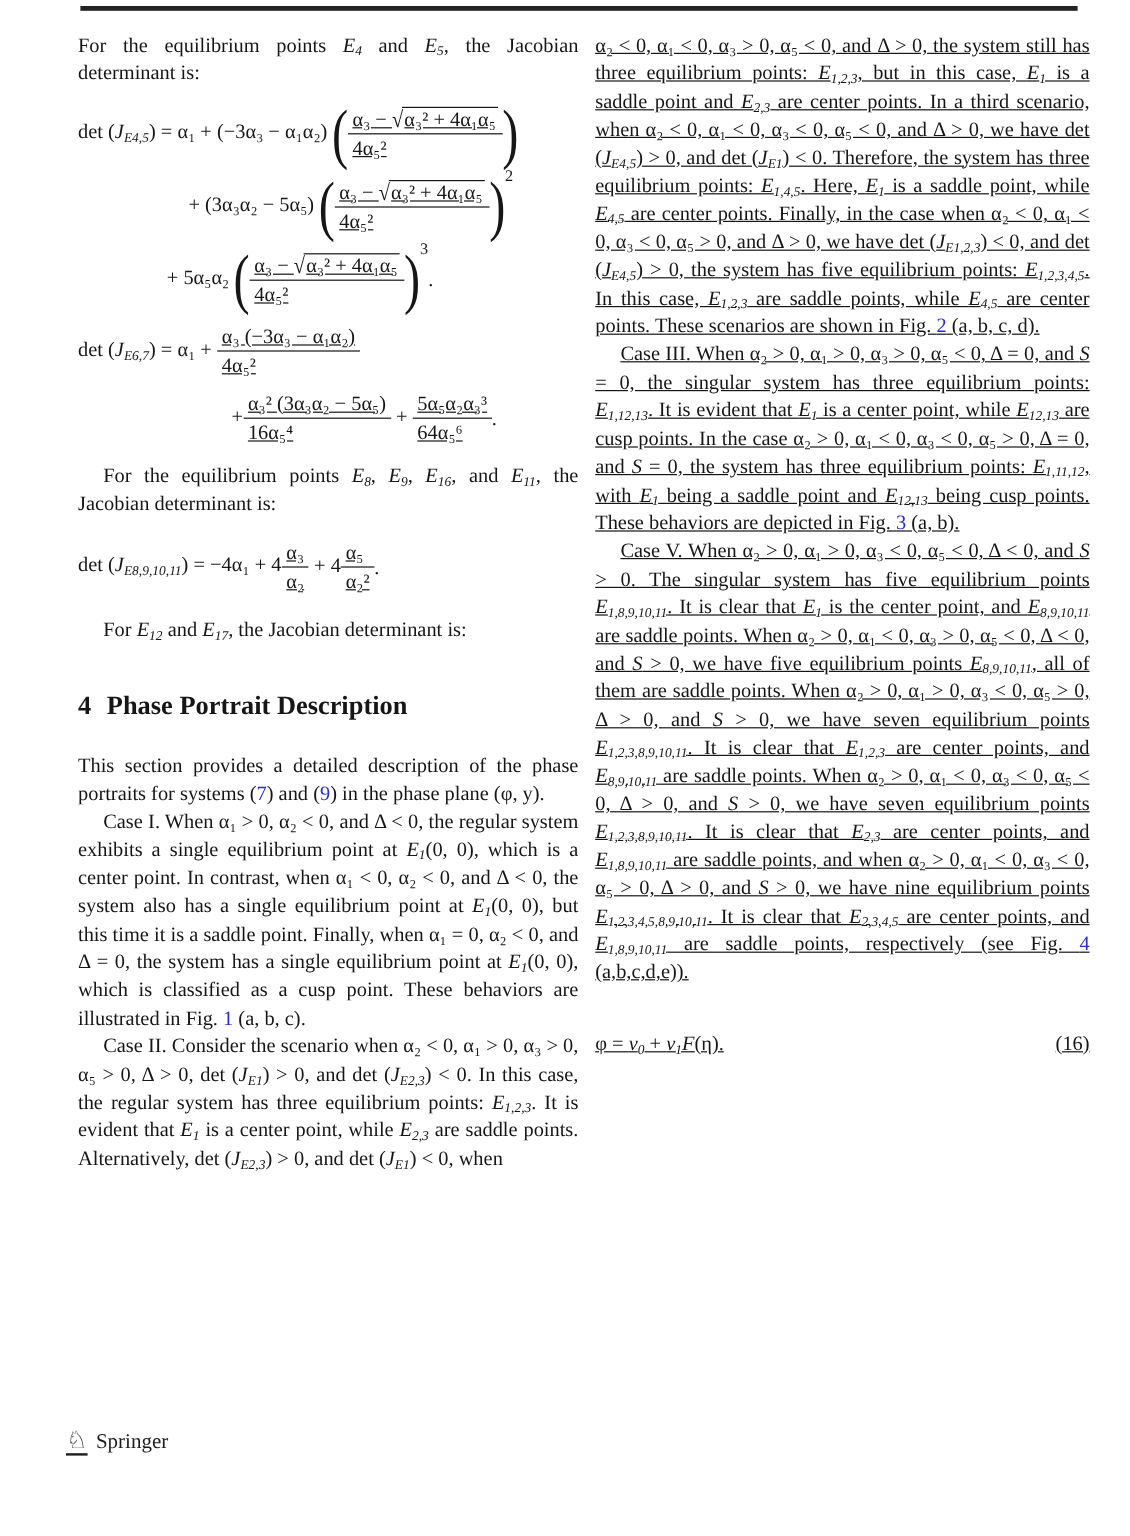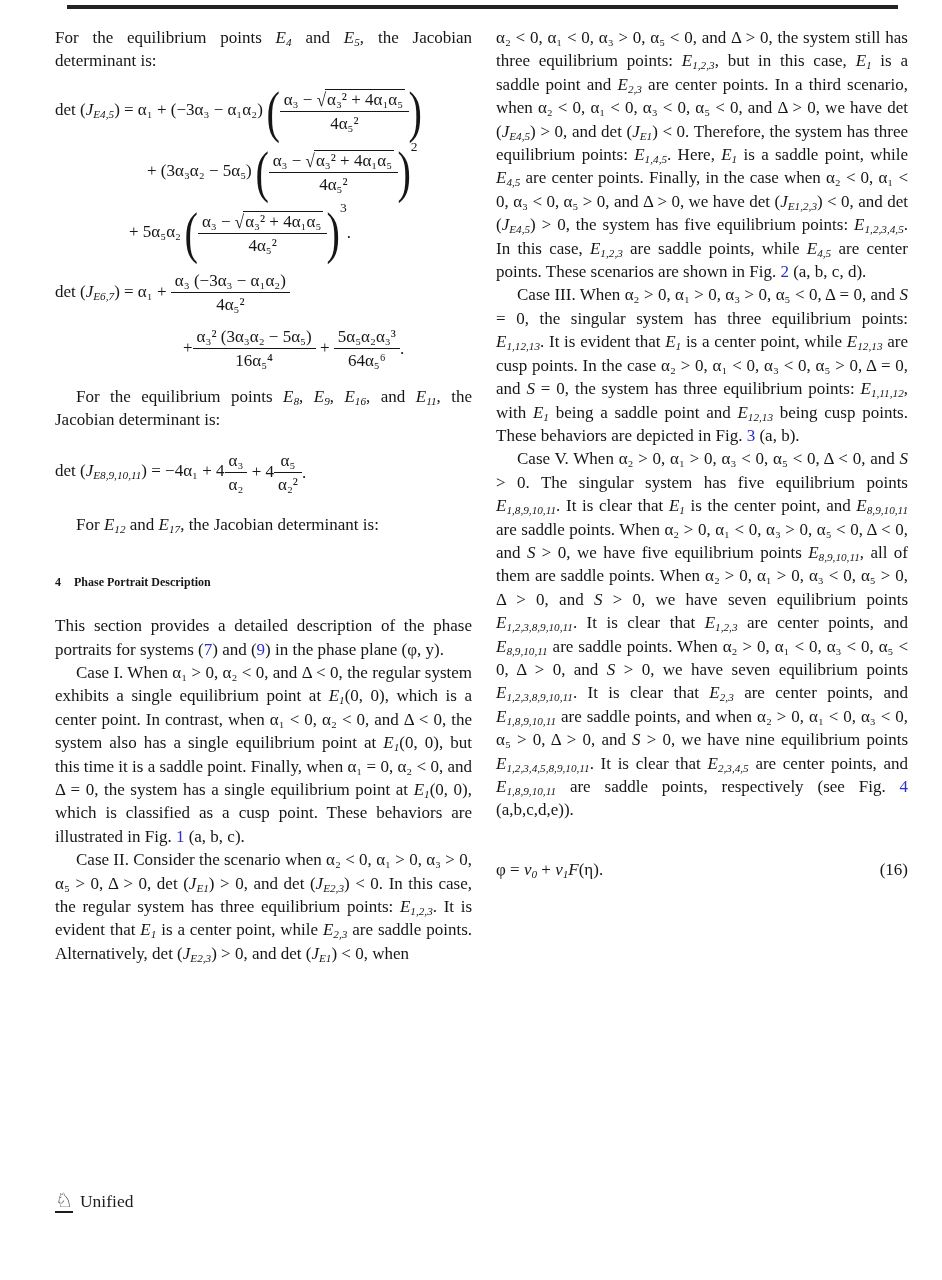--- a/index.html
+++ b/index.html
@@ -1,45 +1,45 @@
 <!DOCTYPE html>
 <html><head>
 <meta charset="utf-8">
 <title>Paper page</title>
 <style>
   html,body{margin:0;padding:0;background:#ffffff;}
   body{width:942px;height:1280px;position:relative;overflow:hidden;
        font-family:"Liberation Serif", serif;color:#161616;}
   .top-rule{position:absolute;left:67px;top:5px;width:831px;height:4px;background:#232323;}
   .col{position:absolute;top:26px;text-align:justify;font-size:17px;line-height:23.4px;}
-  .col-left{left:55px;width:417px;}
-  .col-right{left:496px;width:412px;}
+  .col-left{left:65px;width:417px;}
+  .col-right{left:496px;width:412px;text-decoration:underline;}
   p{margin:0;padding:0;}
   .indent{text-indent:21px;}
   .sp-above{margin-top:12px;}
   sub{font-size:66%;line-height:0;vertical-align:-3px;font-style:italic;}
   sup{line-height:0;}
   i{font-style:italic;}
   .lnk{color:#2a2ec9;text-decoration:none;cursor:pointer;}
   
   .eq{margin:16px 0 14px 0;text-align:left;}
   .eqrow{margin:13px 0;white-space:nowrap;}
-  .frac{display:inline-block;vertical-align:middle;text-align:center;line-height:1.25;}
+  .frac{display:inline-block;vertical-align:middle;text-align:left;line-height:1.25;text-decoration:underline;}
   .frac .num{display:block;padding:0 4px 1px 4px;}
   .frac .den{display:block;border-top:1.3px solid #161616;padding:1px 4px 0 4px;}
   .sqrt{display:inline-block;transform:scaleY(1.12);margin-right:-1px;}
   .rad{border-top:1.3px solid #161616;padding:0 2px;}
   .bp{display:inline-block;font-size:56px;line-height:0;vertical-align:middle;
       transform:scaleX(.72);margin:0 -3px;font-weight:300;}
   .bexp{font-size:13.5px;vertical-align:25px;line-height:0;}
   .eqtail{vertical-align:middle;}
   .ind1{padding-left:92px;}
   .ind2{padding-left:74px;}
   .ind3{padding-left:128px;}
-  .heading{font-weight:bold;font-size:12px;text-align:left;line-height:1.2;}
+  .heading{font-weight:bold;font-size:22px;text-align:left;line-height:1.2;}
   .h4{margin-top:38px;margin-bottom:25px;}
   .h5{margin-top:64px;margin-bottom:27px;}
   .heading .hnum{margin-right:13px;}
   .eq16{display:flex;justify-content:space-between;margin-top:36px;text-align:left;}
   .footer{position:absolute;left:55px;top:1190px;font-size:17.5px;color:#1d1d1d;
           display:flex;align-items:center;gap:7px;text-align:left;}
   .sp-logo{font-family:"DejaVu Sans",sans-serif;font-size:20px;line-height:1;
            border-bottom:2px solid #1d1d1d;padding-bottom:1px;display:inline-block;}
 </style>
 </head>
@@ -104,14 +104,14 @@
 
   <div class="eq16">
     <span>φ = <i>v</i><sub>0</sub> + <i>v</i><sub>1</sub><i>F</i>(η).</span>
     <span>(16)</span>
   </div>
 
 </div>
 
 <div class="footer">
   <span class="sp-logo">♘</span>
-  <span>Unified</span>
+  <span>Springer</span>
 </div>
 
 </body></html>

